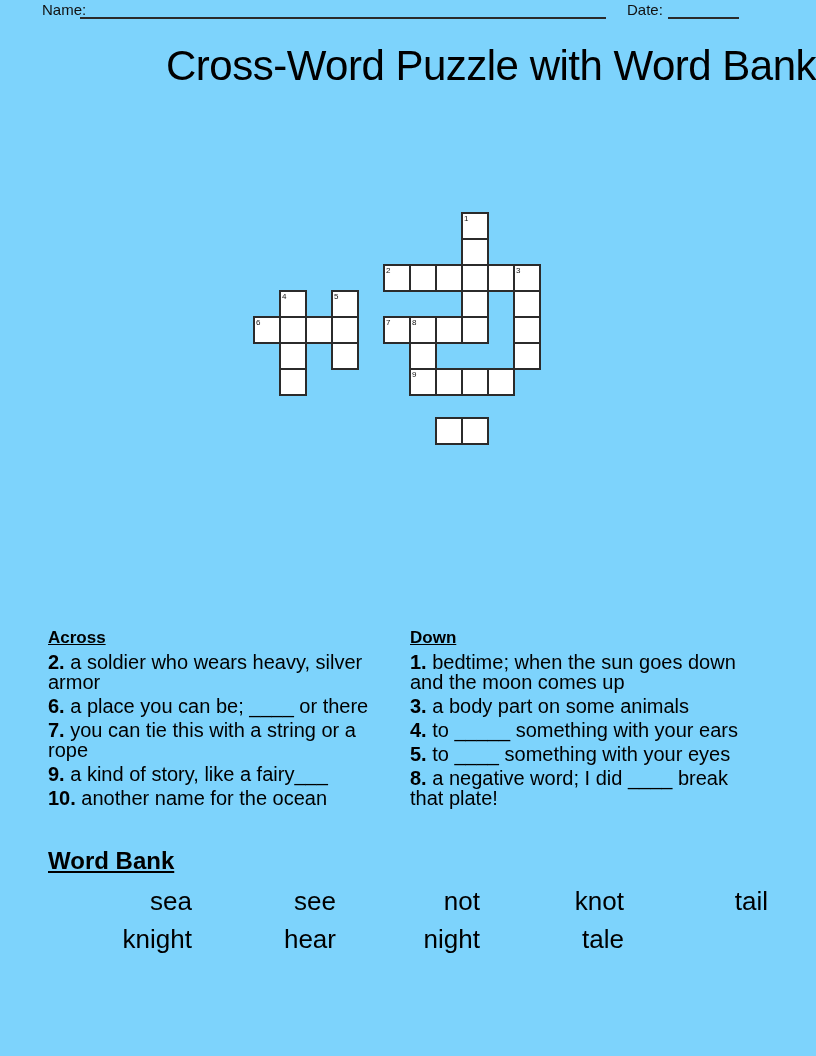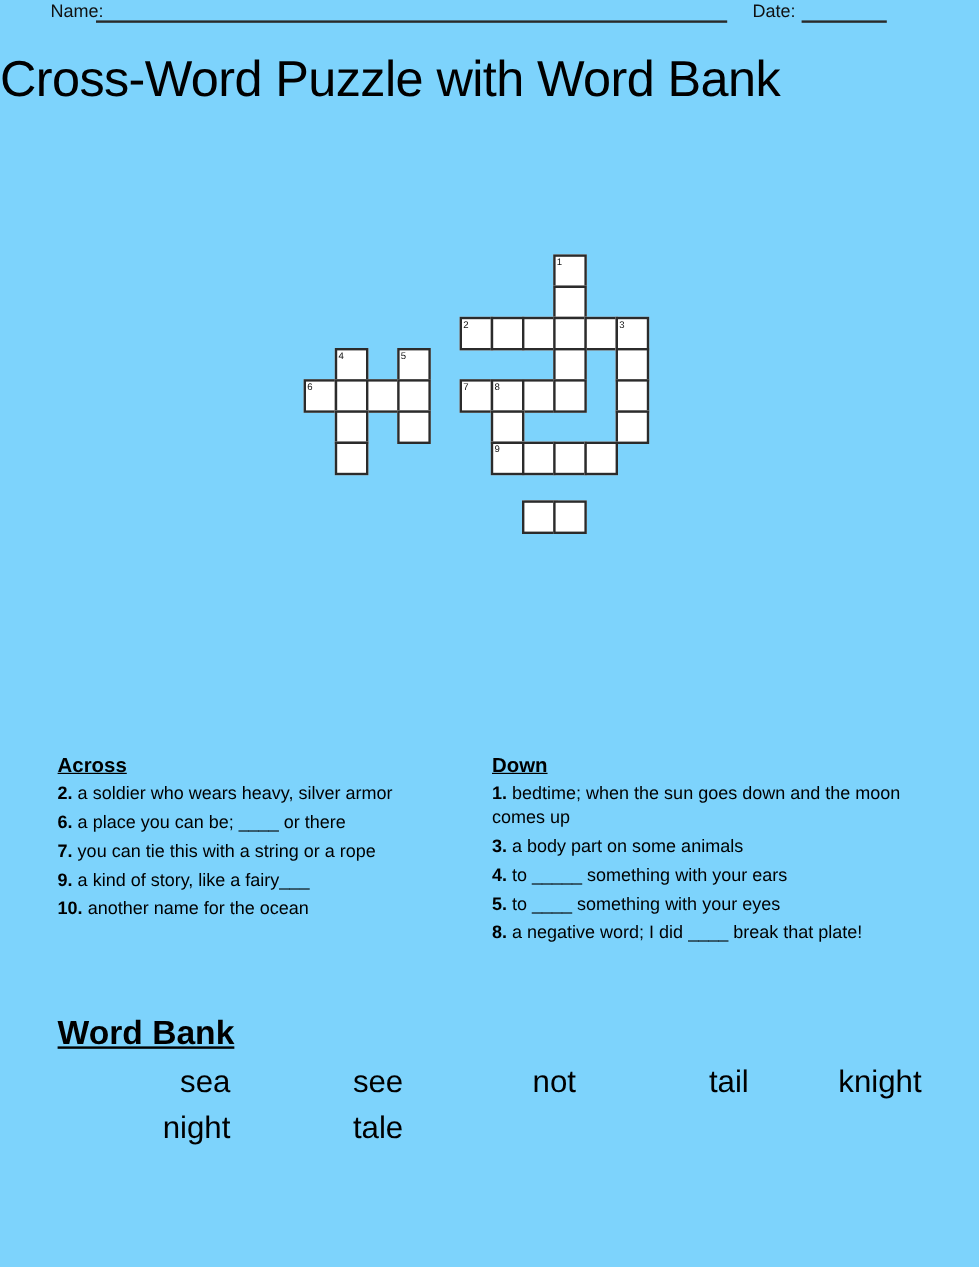--- a/index.html
+++ b/index.html
@@ -14,47 +14,47 @@
   
   .hdr-label{position:absolute;font-size:15px;color:#111;}
   .hdr-line{position:absolute;border-bottom:2px solid #2a2a2a;height:16px;}
   #name-label{left:42px;top:1px;}
   #name-line{left:80px;top:1px;width:526px;}
   #date-label{left:627px;top:1px;}
   #date-line{left:668px;top:1px;width:71px;}
   
   .title{
     position:absolute;left:0;top:42px;width:816px;
-    text-align:left;font-size:42px;font-weight:400;color:#000;
+    text-align:right;font-size:42px;font-weight:400;color:#000;
     letter-spacing:-0.5px;
   }
   
   .grid-layer{position:absolute;left:0;top:0;width:816px;height:1056px;}
   .cell{
     position:absolute;width:28px;height:28px;
     box-sizing:border-box;border:2px solid #2b2b2b;background:#ffffff;
   }
   .cellnum{
     position:absolute;left:1px;top:0px;
     font-size:8px;line-height:9px;color:#111;
   }
   
   .clue-col{position:absolute;top:628px;}
   #across-col{left:48px;width:332px;}
   #down-col{left:410px;width:342px;}
   .clue-heading{
     font-size:17px;font-weight:700;line-height:20px;
     text-decoration:underline;margin-bottom:4px;
   }
-  .clue{font-size:15px;line-height:20px;margin-bottom:4px;}
+  .clue{font-size:20px;line-height:20px;margin-bottom:4px;}
   .clue .num{font-weight:700;}
   
   .wb-heading{
     position:absolute;left:48px;top:845px;
-    font-size:28px;font-weight:700;line-height:32px;
+    font-size:24px;font-weight:700;line-height:32px;
     text-decoration:underline;
   }
   .wb-grid{
     position:absolute;left:48px;top:882px;width:740px;
     display:grid;grid-template-columns:repeat(5,144px);
   }
   .wb-word{font-size:26px;line-height:38px;text-align:right;}
 </style>
 </head>
 <body>
@@ -144,19 +144,21 @@
         <div class="clue"><span class="num">5.</span><span> to ____ something with your eyes</span></div>
         <div class="clue"><span class="num">8.</span><span> a negative word; I did ____ break that plate!</span></div>
       </div>
   </div>
 
   <div class="wb-heading">Word Bank</div>
   <div class="wb-grid">
       <div class="wb-word">sea</div>
       <div class="wb-word">see</div>
       <div class="wb-word">not</div>
+      <div class="wb-word">knot</div>
       <div class="wb-word">tail</div>
       <div class="wb-word">knight</div>
+      <div class="wb-word">hear</div>
       <div class="wb-word">night</div>
       <div class="wb-word">tale</div>
     </div>
 
 </div>
 
 </body></html>

